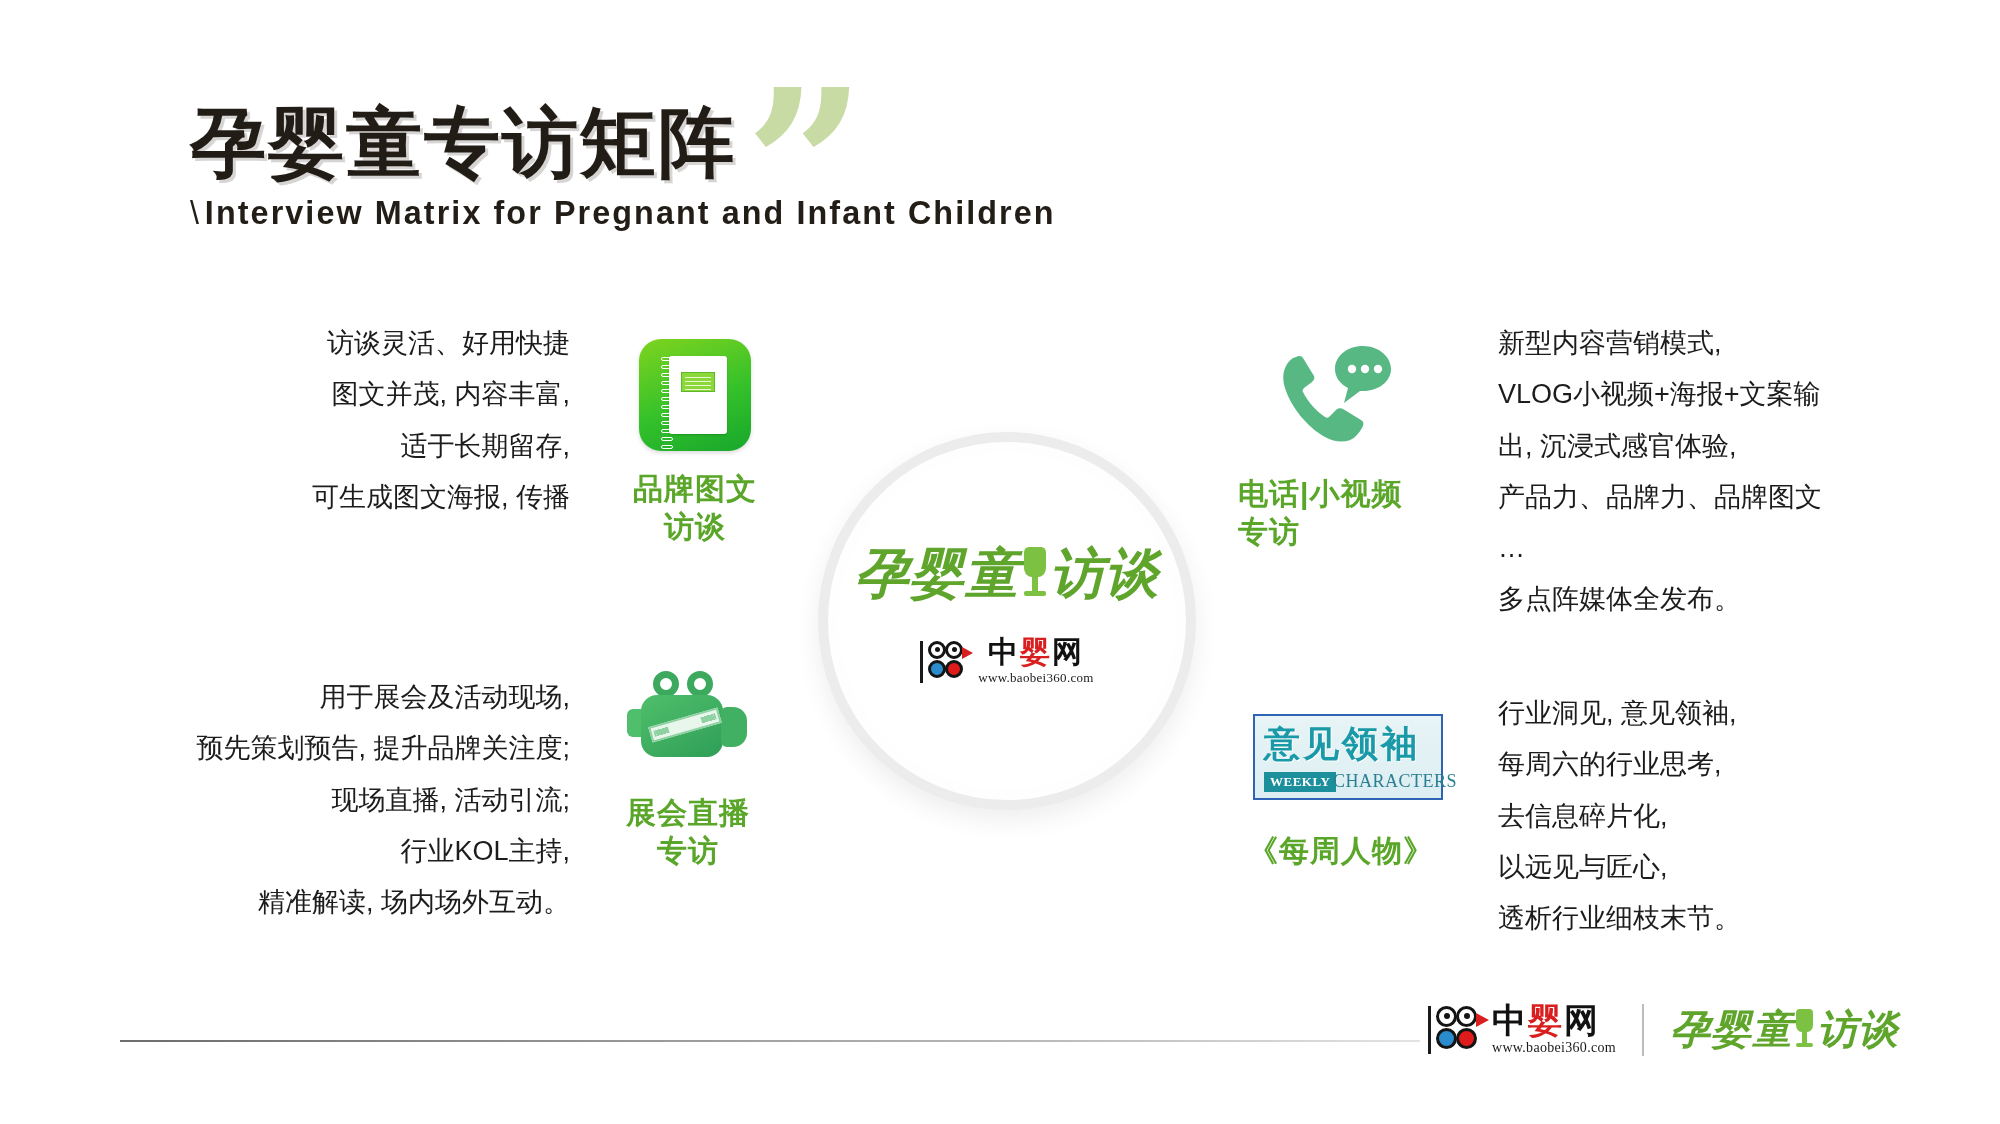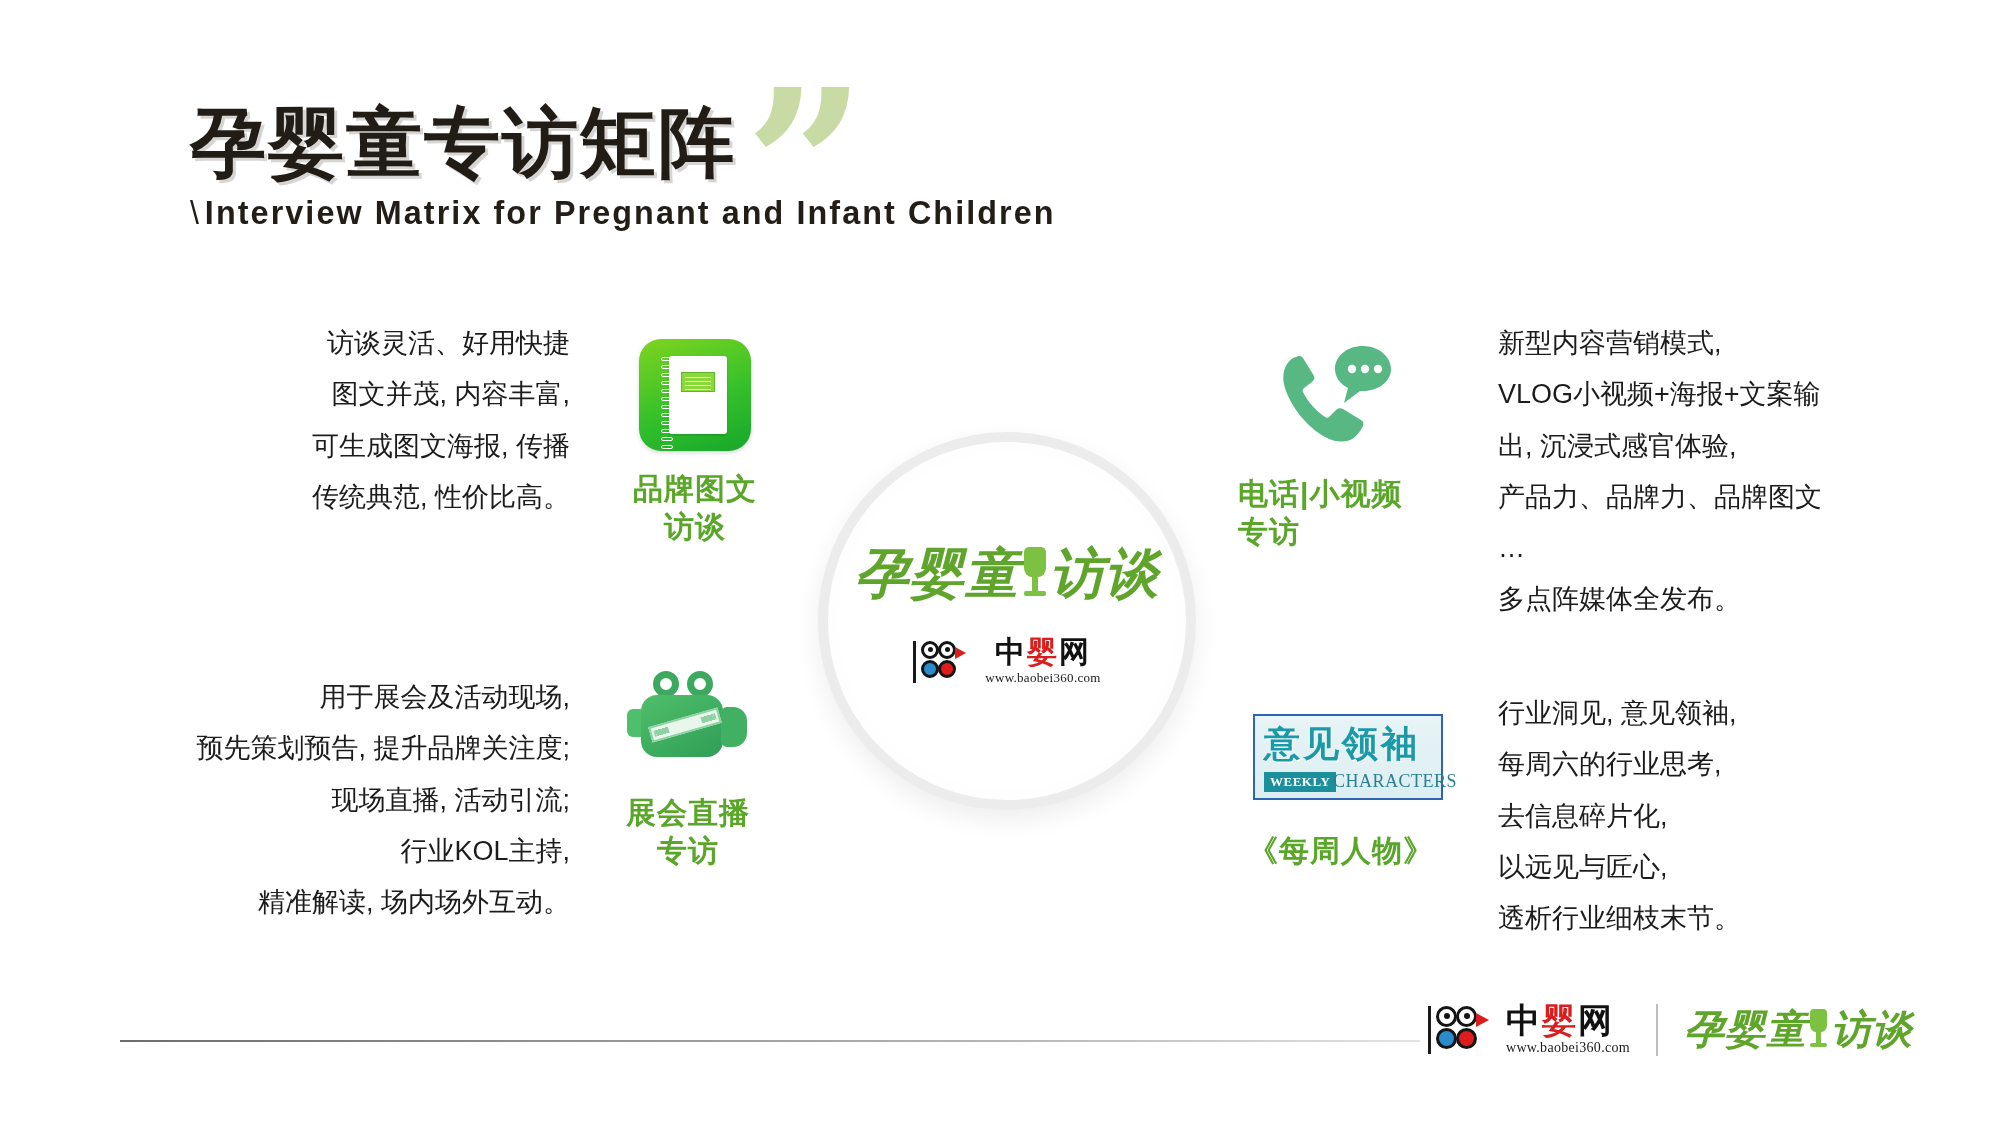--- a/index.html
+++ b/index.html
@@ -114,21 +114,21 @@
   
   .wordmark { display:inline-flex; align-items:center; justify-content:center; gap:0px;
      font-weight: 900; color:#5fa52c; letter-spacing: 1px; }
   .wordmark .w { font-style: italic; }
   .wordmark .mic { display:inline-block; position: relative; margin: 0 2px; }
   .wordmark .mic .head { background:#7cc142; border-radius: 22% 22% 34% 34%/18% 18% 30% 30%; }
   .wordmark .mic .stem { background:#7cc142; margin: 0 auto; }
   .wordmark .mic .base { background:#7cc142; margin: 0 auto; border-radius: 2px; }
 
   
-  .zylogo { display:inline-flex; align-items:center; gap:16px; }
+  .zylogo { display:inline-flex; align-items:center; gap:2px; }
   .zybirds { position: relative; }
   .zybirds .bar { position:absolute; left:0; top:0; bottom:0; width: 3px; background:#1a1a1a; }
   .zybirds .eye { position:absolute; border-radius:50%; background:#fff; border:3px solid #141414; }
   .zybirds .dot { position:absolute; border-radius:50%; background:#141414; }
   .zybirds .ball { position:absolute; border-radius:50%; border:3px solid #141414; }
   .zybirds .beak { position:absolute; width:0; height:0; }
   .zytext .cn { font-weight: 900; letter-spacing: 2px; color:#111; line-height: 1; white-space: nowrap;}
   .zytext .cn em { font-style: normal; color:#d81e1e; }
   .zytext .url { color:#1a1a1a; font-family:"Liberation Serif", serif; letter-spacing: .3px; }
 
@@ -147,22 +147,22 @@
     <div class="main-title">孕婴童专访矩阵</div>
     <div class="sub-title">
       <span class="slash">\</span><span>Interview Matrix for Pregnant and Infant Children</span>
     </div>
   </div>
   <div class="quote-mark">”</div>
 
   <div class="txt-block right-align" id="txt-tl">
     <div>访谈灵活、好用快捷</div>
     <div>图文并茂, 内容丰富,</div>
+    <div>适于长期留存,</div>
     <div>可生成图文海报, 传播</div>
-    <div>传统典范, 性价比高。</div>
   </div>
 
   <div class="txt-block right-align" id="txt-bl">
     <div>用于展会及活动现场,</div>
     <div>预先策划预告, 提升品牌关注度;</div>
     <div>现场直播, 活动引流;</div>
     <div>行业KOL主持,</div>
     <div>精准解读, 场内场外互动。</div>
   </div>
 

